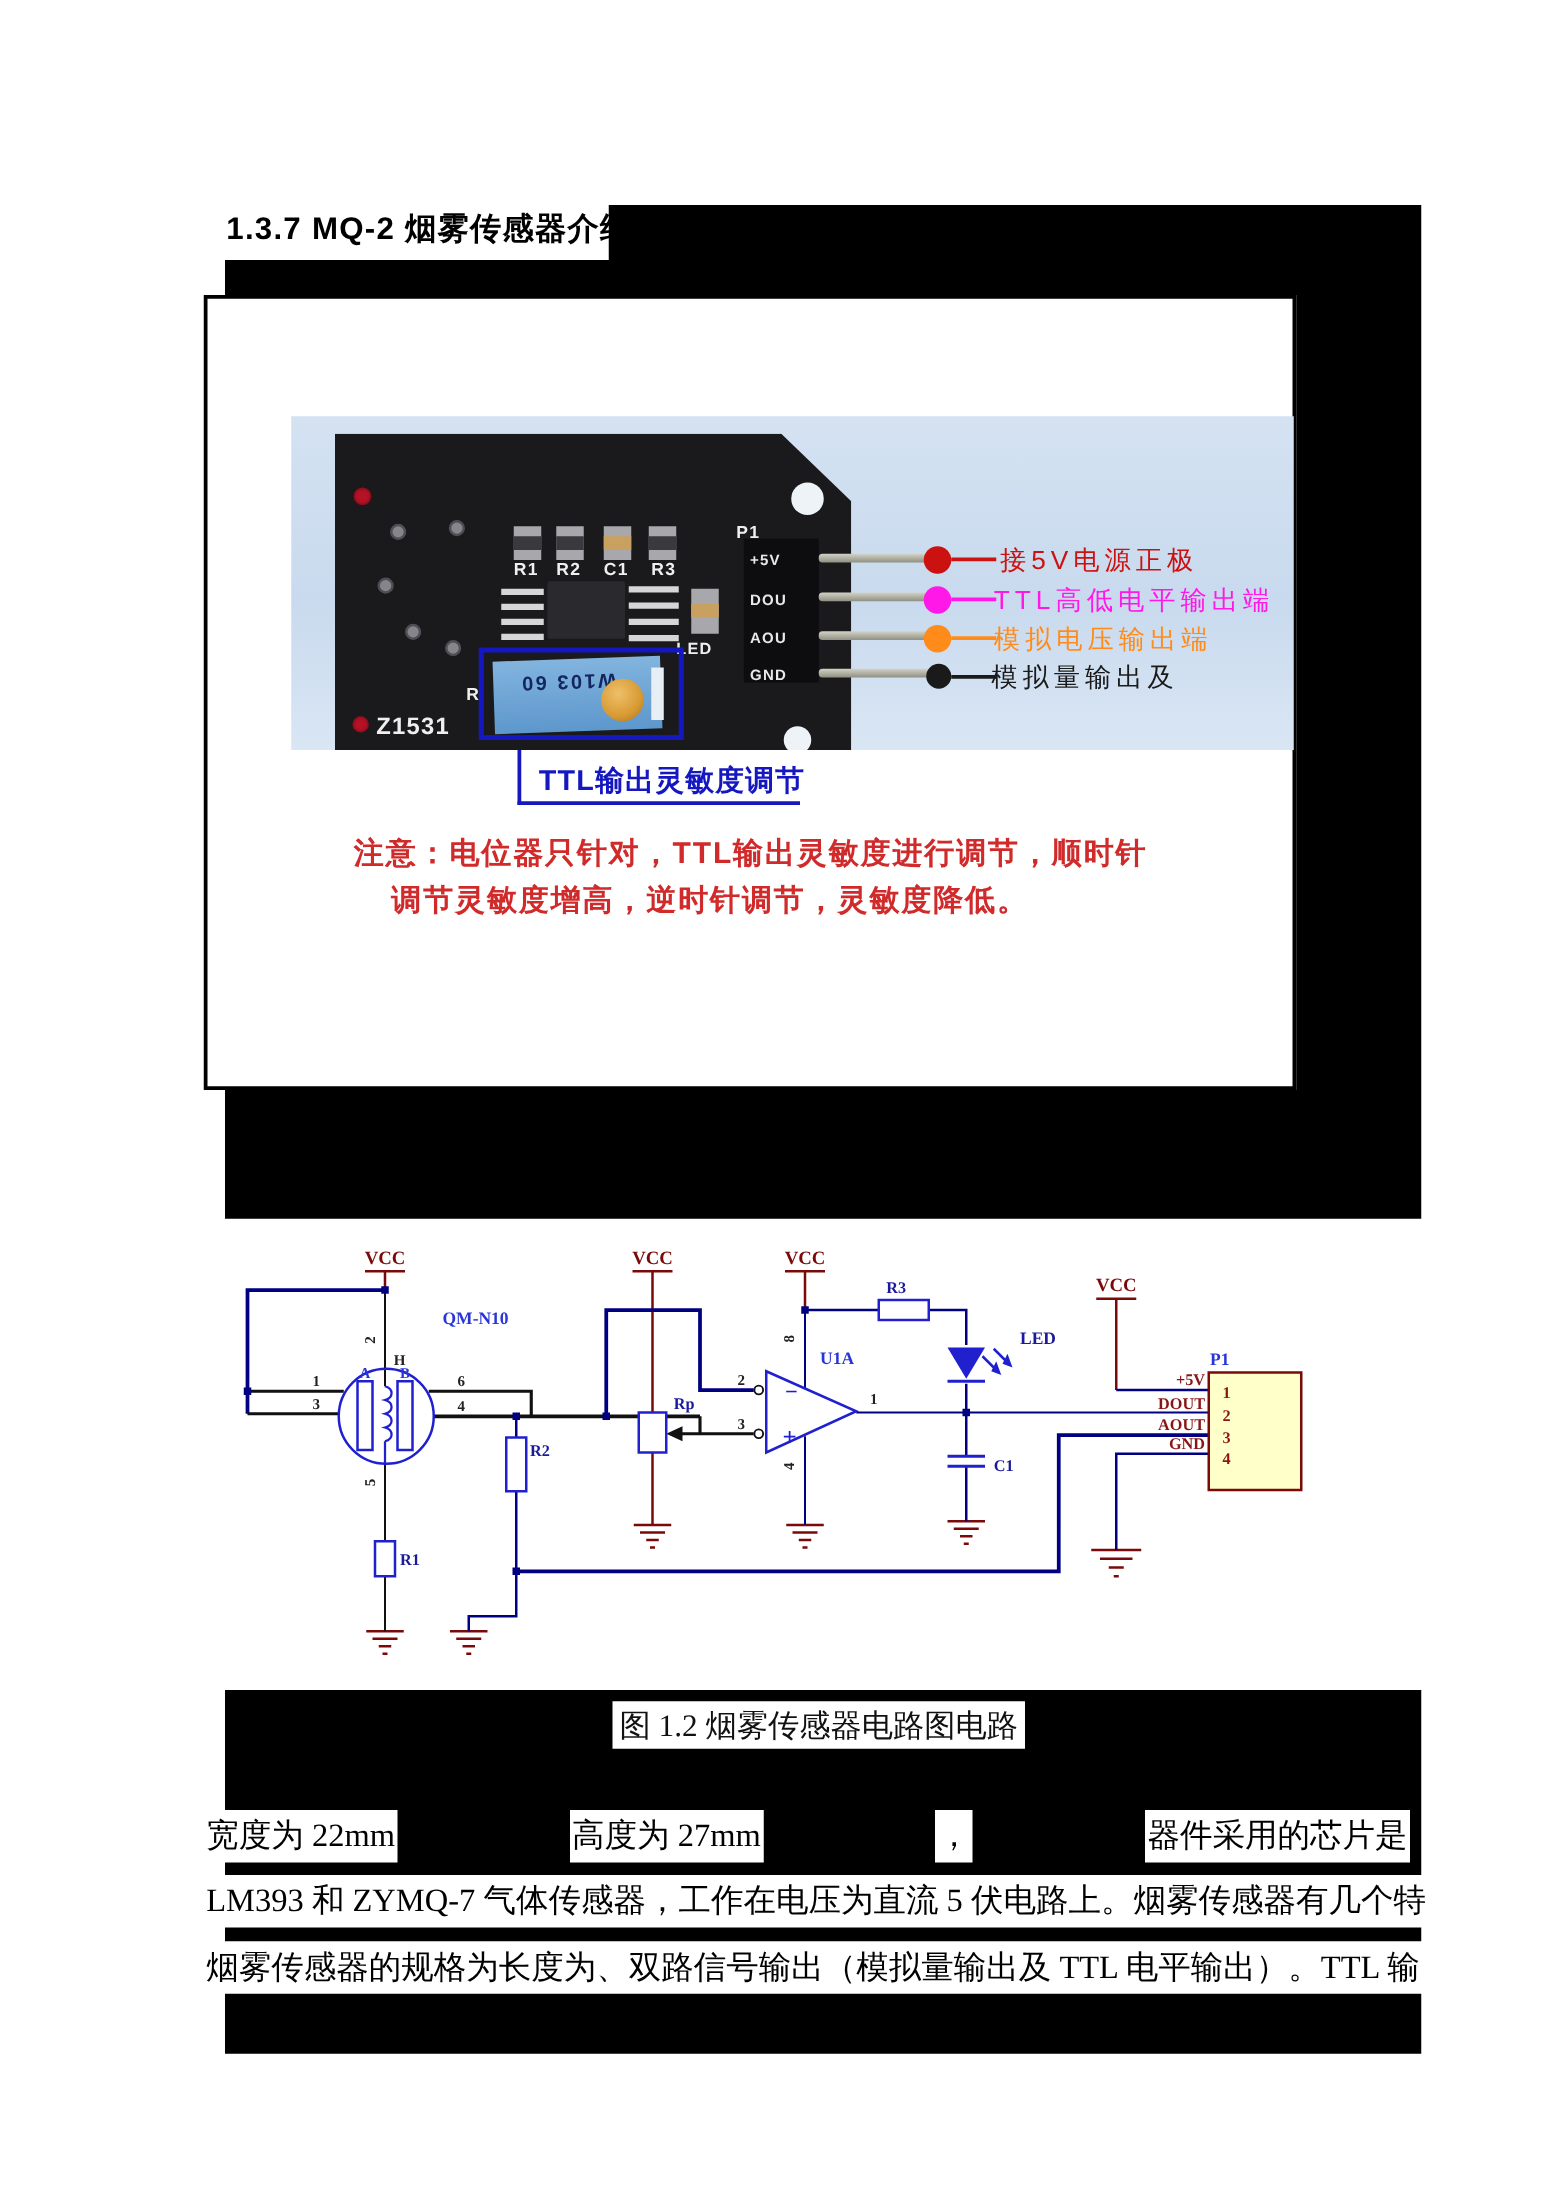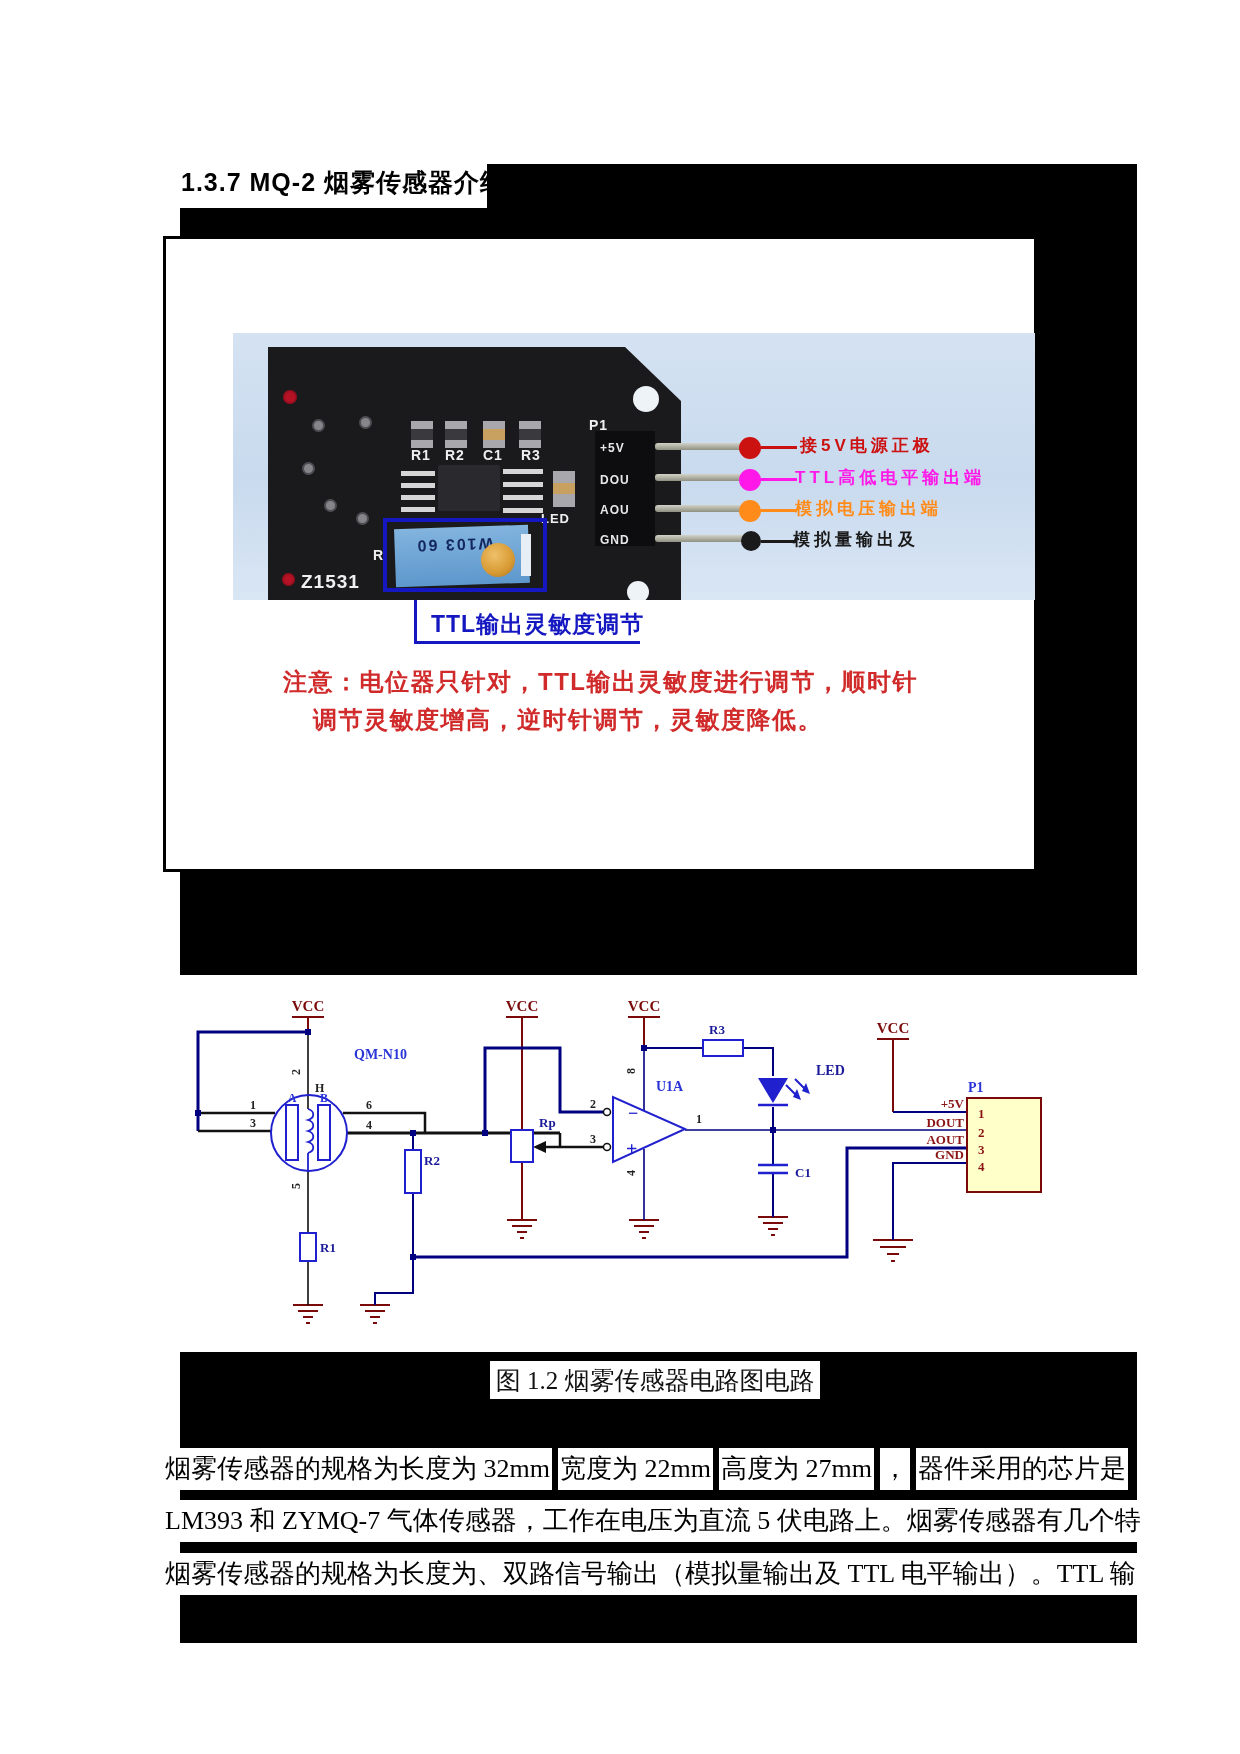--- a/index.html
+++ b/index.html
@@ -23,21 +23,21 @@
   .smd>div{position:absolute;left:0;top:8px;width:22px;height:11px;background:#3a3a3e;}
   .smd.cap>div{background:#c8a060;}
   .silk{color:#efefef;font-weight:bold;font-size:14px;letter-spacing:1px;}
   #chip{left:205px;top:132px;width:62px;height:46px;background:#2a2a2e;border-radius:2px;}
   .chip-pin{height:5px;background:#d6d6d6;}
   #hdr{left:362px;top:98px;width:60px;height:115px;background:#0d0d10;}
   .hdr-lbl{position:absolute;left:5px;color:#e8e8e8;font-size:12px;font-weight:bold;letter-spacing:1px;}
   .pin-rod{height:7px;border-radius:3px;background:linear-gradient(180deg,#d2d2c6,#8f8f82);}
   .cdot{border-radius:50%;}
   .cline{height:3px;}
-  .callout-lbl{font-size:17px;font-weight:bold;letter-spacing:4px;white-space:nowrap;}
+  .callout-lbl{font-size:21px;font-weight:normal;letter-spacing:4px;white-space:nowrap;}
   .cl0{color:#cc1111;} .cl1{color:#ff18e8;} .cl2{color:#ff8c1a;} .cl3{color:#1a1a1a;}
   .ln0{background:#cc1111;} .ln1{background:#ff18e8;} .ln2{background:#ff8c1a;} .ln3{background:#1a1a1a;}
   #blue-rect{left:150px;top:185px;width:164px;height:74px;border:4px solid #1518c0;box-sizing:border-box;}
   #pot{left:162px;top:194px;width:134px;height:58px;background:linear-gradient(180deg,#82b4de,#5d97cc);
        transform:rotate(-2deg);}
   #pot-marking{position:absolute;left:10px;top:8px;width:100px;text-align:center;
        transform:rotate(180deg);color:#13265e;font-weight:bold;font-size:16px;letter-spacing:2px;}
   #pot-screw{left:248px;top:210px;width:34px;height:34px;border-radius:50%;
        background:radial-gradient(circle at 40% 35%,#eec06a,#d89a33 60%,#a86f1d);}
   #pot-notch{left:288px;top:201px;width:10px;height:42px;background:#e8eef5;}
@@ -271,21 +271,20 @@
     <text x="806" y="133" font-size="13" font-weight="bold" fill="#8b1515" text-anchor="end">+5V</text>
     <text x="806" y="152" font-size="13" font-weight="bold" fill="#8b1515" text-anchor="end">DOUT</text>
     <text x="806" y="169" font-size="13" font-weight="bold" fill="#8b1515" text-anchor="end">AOUT</text>
     <text x="806" y="184" font-size="13" font-weight="bold" fill="#8b1515" text-anchor="end">GND</text>
   </svg>
 
   <div class="abs black" style="left:180px;top:1352px;width:957px;height:291px;"></div>
   <div class="abs cap-strip" style="left:490px;top:1361px;width:330px;height:38px;">图 1.2 烟雾传感器电路图电路</div>
 
   <div class="abs bodyline" id="bl1" style="top:1448px;">
-    <span>烟雾传感器的规格为长度为 32mm</span>
     <span>宽度为 22mm</span>
     <span>高度为 27mm</span>
     <span>，</span>
     <span>器件采用的芯片是</span>
   </div>
   <div class="abs bodyline" style="top:1500px;">
     <span>LM393 和 ZYMQ-7 气体传感器，工作在电压为直流 5 伏电路上。烟雾传感器有几个特</span>
   </div>
   <div class="abs bodyline" style="top:1553px;">
     <span>烟雾传感器的规格为长度为、双路信号输出（模拟量输出及 TTL 电平输出）。TTL 输</span>

